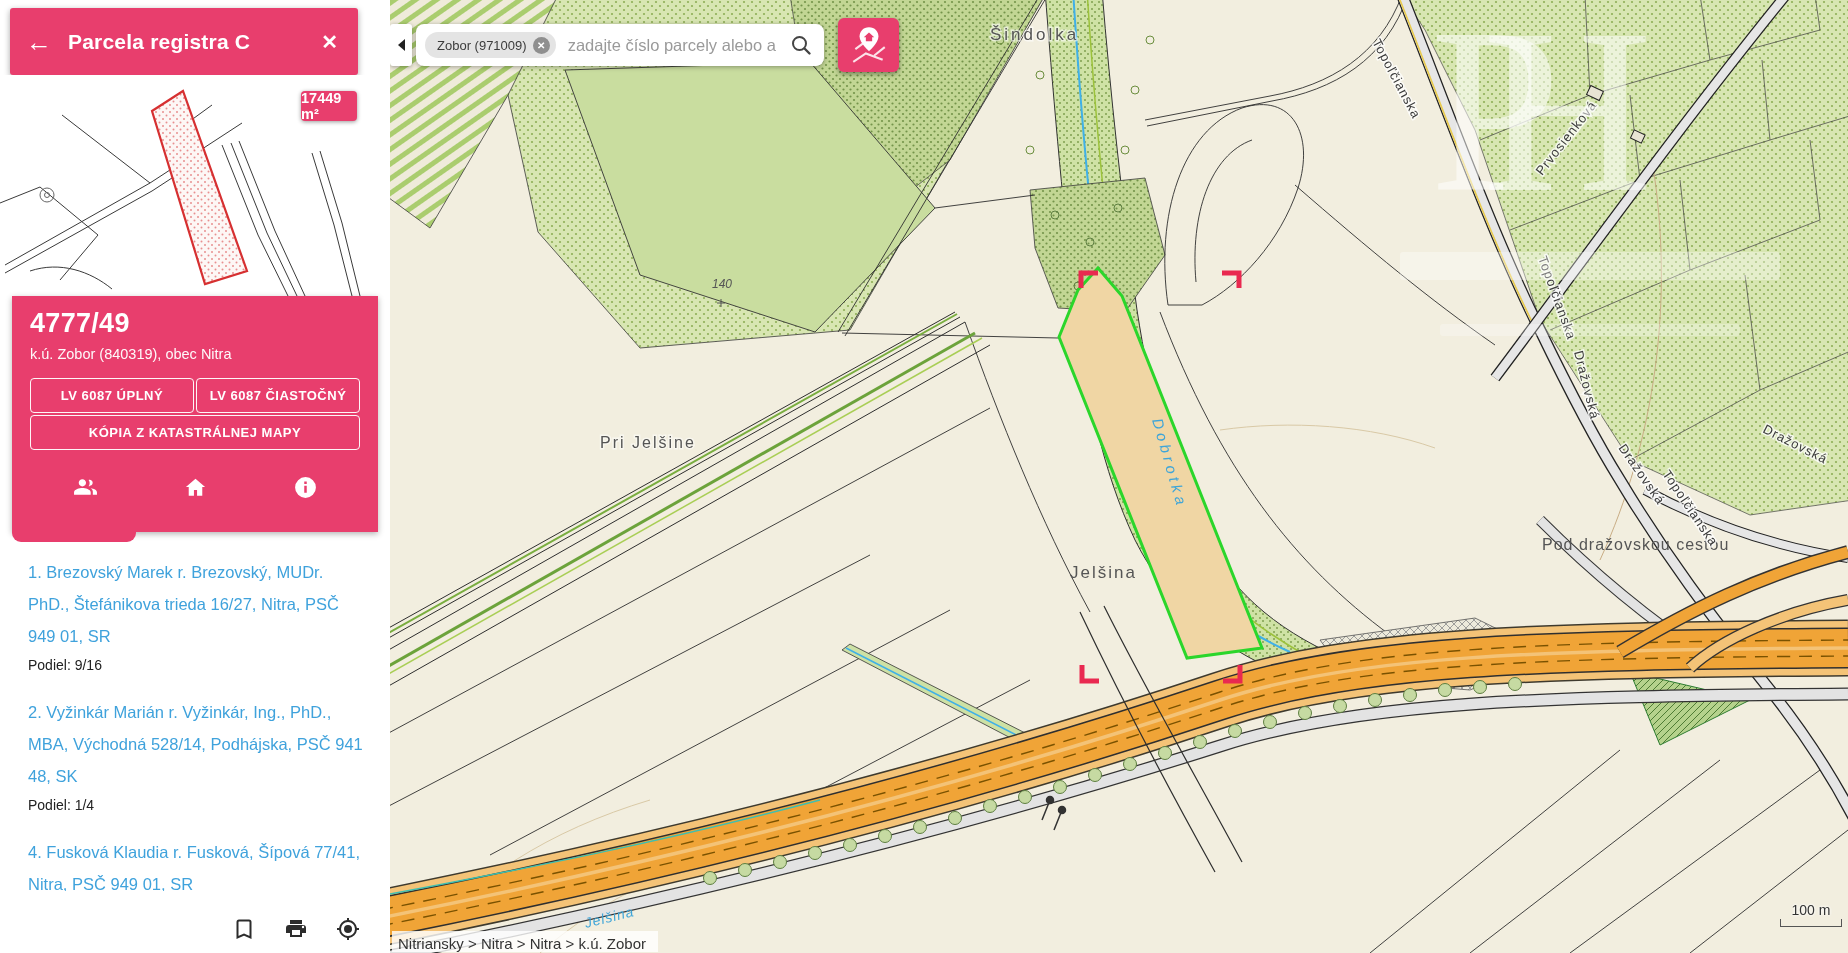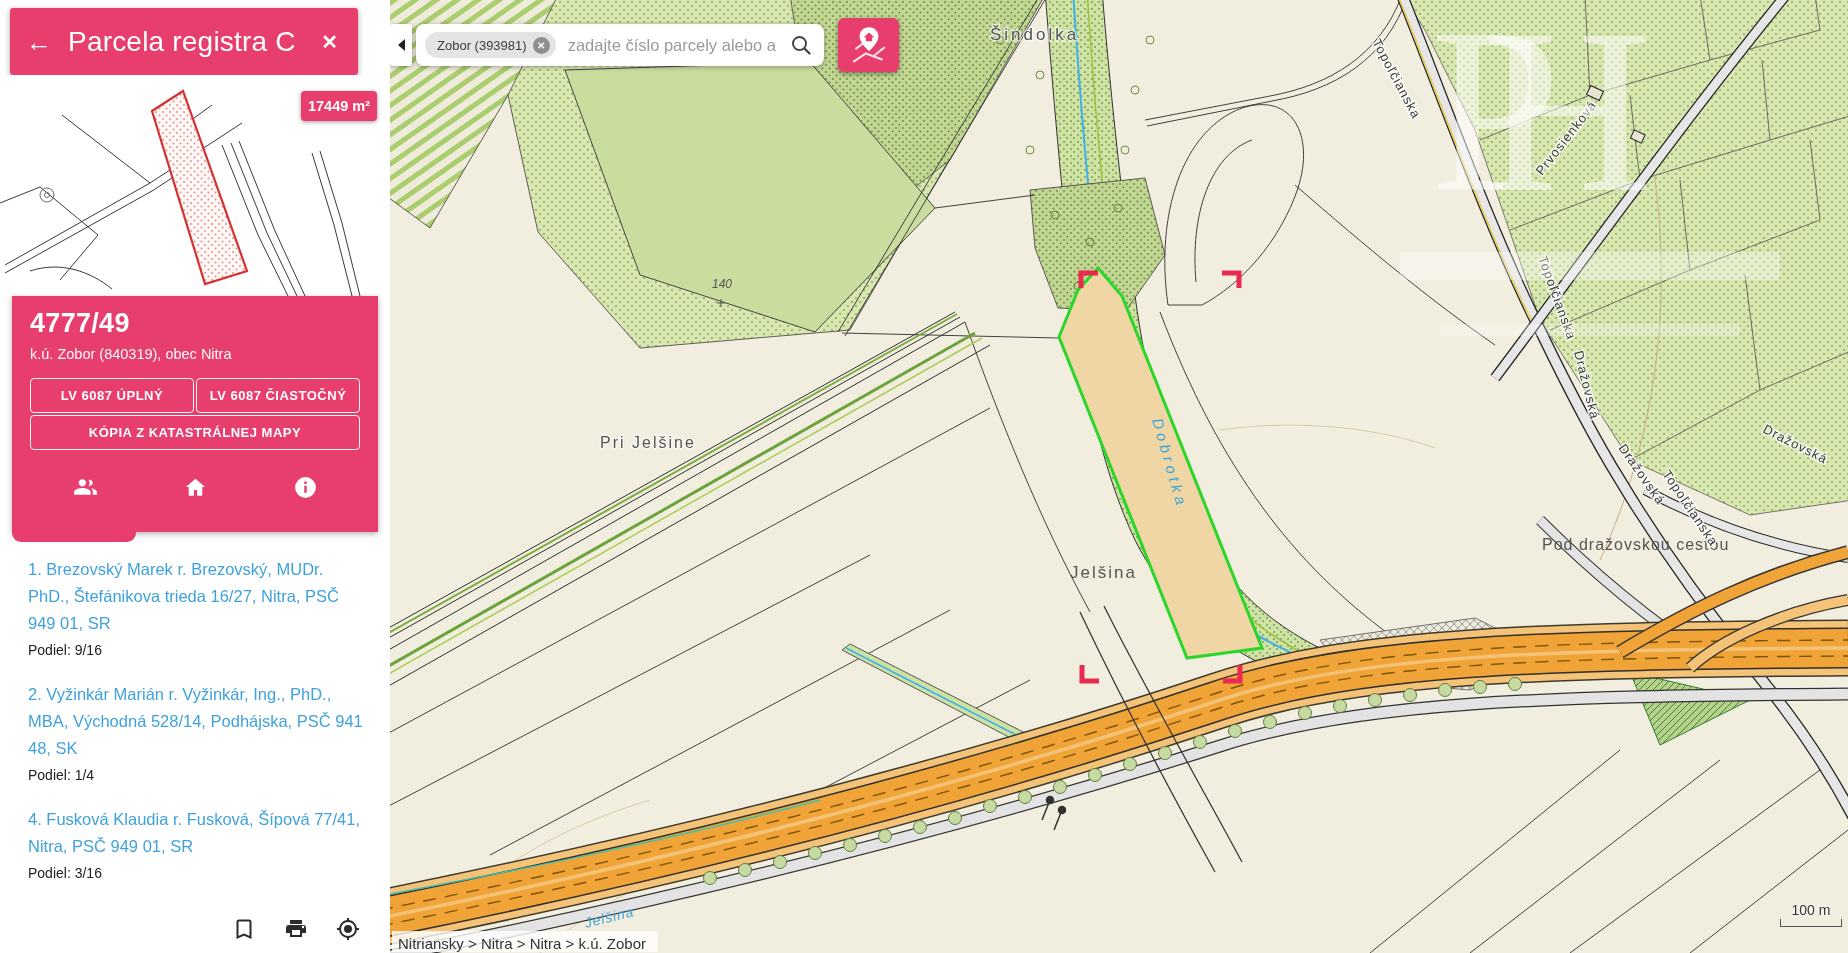--- a/index.html
+++ b/index.html
@@ -4,41 +4,41 @@
 <style>
   html,body{margin:0;padding:0}
   body{width:1848px;height:953px;overflow:hidden;font-family:"Liberation Sans",sans-serif;background:#fff;position:relative}
   .app{position:absolute;inset:0}
 
   
   .sidebar{position:absolute;left:0;top:0;width:390px;height:953px;background:#fff;z-index:5}
   .sb-header{position:absolute;top:8px;left:10px;width:348px;height:67px;background:#E83E6D;border-radius:3px;
     box-shadow:0 2px 6px rgba(0,0,0,.35);display:flex;align-items:center;padding:0 16px;box-sizing:border-box;color:#fff}
   .sb-back{font-size:26px;line-height:1;cursor:pointer;width:34px}
-  .sb-title{flex:1;font-size:28px;font-weight:400;letter-spacing:.2px;padding-left:8px}
+  .sb-title{flex:1;font-size:21px;font-weight:700;letter-spacing:.2px;padding-left:8px}
   .sb-close{font-size:20px;font-weight:700;cursor:pointer;padding:4px}
   .minimap{position:absolute;top:75px;left:0;width:390px;height:221px;background:#fff;overflow:hidden}
-  .area-badge{position:absolute;top:16px;left:301px;width:76px;height:30px;background:#E83E6D;color:#fff;border-radius:4px;
+  .area-badge{position:absolute;top:16px;left:301px;width:56px;height:30px;background:#E83E6D;color:#fff;border-radius:4px;
     font-size:14.5px;font-weight:700;display:flex;align-items:center;justify-content:center;box-shadow:0 1px 4px rgba(0,0,0,.4)}
   .panel{position:absolute;top:296px;left:12px;width:366px;height:236px;background:#E83E6D;color:#fff;
     box-shadow:0 2px 6px rgba(0,0,0,.3);padding:12px 18px 0;box-sizing:border-box}
   .panel h1{margin:0;font-size:27px;font-weight:700;letter-spacing:.3px}
   .panel .sub{font-size:14.5px;margin-top:7px;opacity:.97}
   .btnrow{display:flex;gap:2px;margin-top:16px}
   .pbtn{flex:1;height:35px;border:1.5px solid rgba(255,255,255,.95);border-radius:4px;background:transparent;color:#fff;
     font-size:13px;font-weight:700;letter-spacing:.5px;display:flex;align-items:center;justify-content:center;cursor:pointer;
     font-family:"Liberation Sans",sans-serif;white-space:nowrap}
   .pbtn.full{margin-top:2px;width:100%}
   .tabrow{display:flex;margin-top:13px;height:48px}
   .tab{flex:1;display:flex;align-items:center;justify-content:center;cursor:pointer}
   .tab svg{width:25px;height:25px;fill:#fff}
   .tab-notch{position:absolute;top:532px;left:12px;width:124px;height:10px;background:#E83E6D;border-radius:0 0 9px 9px}
   .owners{position:absolute;top:548px;left:0;width:390px;bottom:62px;padding:8px 26px 0 28px;box-sizing:border-box;overflow:hidden}
   .owner{margin-bottom:23px}
-  .owner .oname{color:#3FA2DC;font-size:16.5px;line-height:27px;cursor:pointer}
+  .owner .oname{color:#3FA2DC;font-size:16.5px;line-height:32px;cursor:pointer}
   .owner .oshare{color:#222;font-size:14px;margin-top:5px}
   .sb-toolbar{position:absolute;bottom:12px;right:30px;display:flex;gap:28px;align-items:center}
   .sb-toolbar svg{width:24px;height:24px;fill:#2c2c2c;cursor:pointer}
   .sb-toolbar .stroke-ic{fill:none;stroke:#2c2c2c;stroke-width:2px}
 
   
   .map{position:absolute;left:390px;top:0;width:1458px;height:953px;background:#d946ef;overflow:hidden}
   .map-svg{position:absolute;left:0;top:0}
 
   .watermark{position:absolute;left:1040px;top:-6px;width:420px;height:380px;pointer-events:none;color:rgba(255,255,255,.52)}
@@ -393,21 +393,21 @@
     </div>
 
     <div class="searchrow">
       <div class="collapse-btn">
         <svg width="14" height="16" viewBox="0 0 14 16">
             <polygon points="11,2 4,8 11,14" fill="#222"></polygon>
           </svg>
       </div>
       <div class="searchbar">
         <div class="chip">
-          <span class="clabel">Zobor (393981)</span>
+          <span class="clabel">Zobor (971009)</span>
           <span class="cx">✕</span>
         </div>
         <input class="search-input" type="text" placeholder="zadajte číslo parcely alebo a" style="">
         <svg width="22" height="22" viewBox="0 0 22 22">
           <circle cx="9.5" cy="9.5" r="6.5" fill="none" stroke="#444" stroke-width="2"></circle>
           <line x1="14.5" y1="14.5" x2="19.5" y2="19.5" stroke="#444" stroke-width="2.4" stroke-linecap="round"></line>
         </svg>
       </div>
       <div class="mapmode-btn">
         <svg width="38" height="42" viewBox="0 0 34 40">

